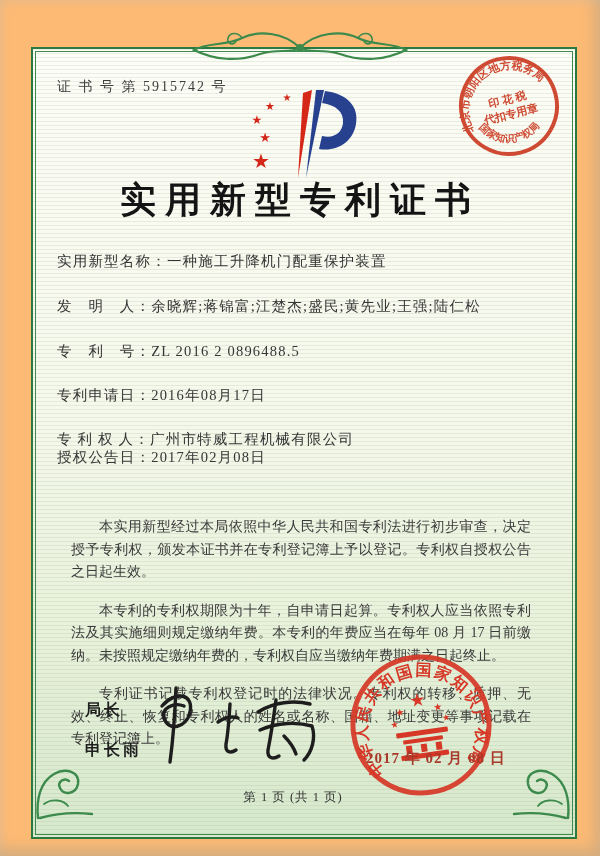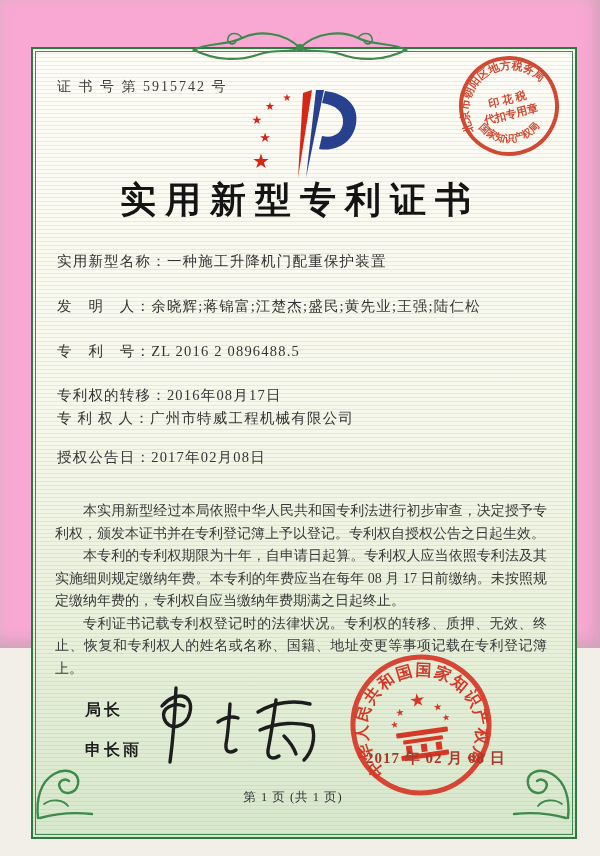--- a/index.html
+++ b/index.html
@@ -2,22 +2,22 @@
 <html><head>
 <meta charset="utf-8">
 <style>
   html,body{margin:0;padding:0;}
   body{
     width:600px;height:856px;position:relative;overflow:hidden;
     background:#f1efe7;
     font-family:"Liberation Serif","DejaVu Serif",serif;
   }
   #page{
-    position:absolute;left:0;top:0;width:600px;height:648px;
-    background:#f9a8d4;
+    position:absolute;left:0;top:0;width:600px;height:856px;
+    background:#fdba74;
     box-shadow:inset -6px -8px 14px rgba(150,150,140,.35), inset 3px 3px 8px rgba(200,200,190,.25);
   }
   
   #frame{
     position:absolute;left:31px;top:47px;width:542px;height:788px;
     border:2px solid #2c7a3f;
     background:
       repeating-linear-gradient(to bottom, rgba(104,164,110,.15) 0 1px, rgba(255,255,255,0) 1px 4px),
       linear-gradient(to bottom,#fdfcf6 0%,#f7f8ec 45%,#e8f0da 75%,#d7e8cc 100%);
   }
@@ -29,26 +29,26 @@
   #cert-no{
     left:57px;top:78px;font-size:14px;color:#3d3d3d;letter-spacing:2px;
   }
   #title{
     left:0;top:176px;width:600px;text-align:center;
     font-size:36px;font-weight:600;color:#141414;letter-spacing:9px;
   }
   .field{
     left:57px;width:495px;font-size:14.5px;color:#353535;letter-spacing:1.2px;white-space:nowrap;
   }
-  .f0{top:252px}.f1{top:297px}.f2{top:342px}.f3{top:386px}.f4{top:409px}.f5{top:448px}
+  .f0{top:252px}.f1{top:297px}.f2{top:342px}.f3{top:386px}.f4{top:430px}.f5{top:448px}
   #body-text{
     left:55px;top:500px;width:492px;font-size:14px;line-height:22.5px;
     color:#3a3a3a;text-align:justify;
   }
-  #body-text p{margin:0;text-indent:2em;}
+  #body-text p{margin:16px;text-indent:2em;}
   #signer-title{left:85px;top:700px;font-size:16px;color:#1f1f1f;
     font-family:"Liberation Sans","DejaVu Sans",sans-serif;font-weight:700;letter-spacing:3px;}
   #signer-name{left:85px;top:740px;font-size:16px;color:#1f1f1f;
     font-family:Liberation Serif, serif;font-weight:600;letter-spacing:3px;}
   #signature{left:140px;top:678px;}
   #seal{left:346px;top:650px;transform:rotate(-8deg);}
   #seal-date{
     left:366px;top:749px;font-size:15px;color:#a8392b;letter-spacing:1px;font-weight:600;
   }
   #footer{
@@ -132,21 +132,21 @@
   <div class="abs field f0">
     <span>实用新型名称：</span><span>一种施工升降机门配重保护装置</span>
   </div>
   <div class="abs field f1">
     <span>发　明　人：</span><span>余晓辉;蒋锦富;江楚杰;盛民;黄先业;王强;陆仁松</span>
   </div>
   <div class="abs field f2">
     <span>专　利　号：</span><span>ZL 2016 2 0896488.5</span>
   </div>
   <div class="abs field f3">
-    <span>专利权的转移：</span><span>2016年08月17日</span>
+    <span>专利申请日：</span><span>2016年08月17日</span>
   </div>
   <div class="abs field f4">
     <span>专 利 权 人：</span><span>广州市特威工程机械有限公司</span>
   </div>
   <div class="abs field f5">
     <span>授权公告日：</span><span>2017年02月08日</span>
   </div>
 
   <div id="body-text" class="abs">
     <p>本实用新型经过本局依照中华人民共和国专利法进行初步审查，决定授予专利权，颁发本证书并在专利登记簿上予以登记。专利权自授权公告之日起生效。</p>

